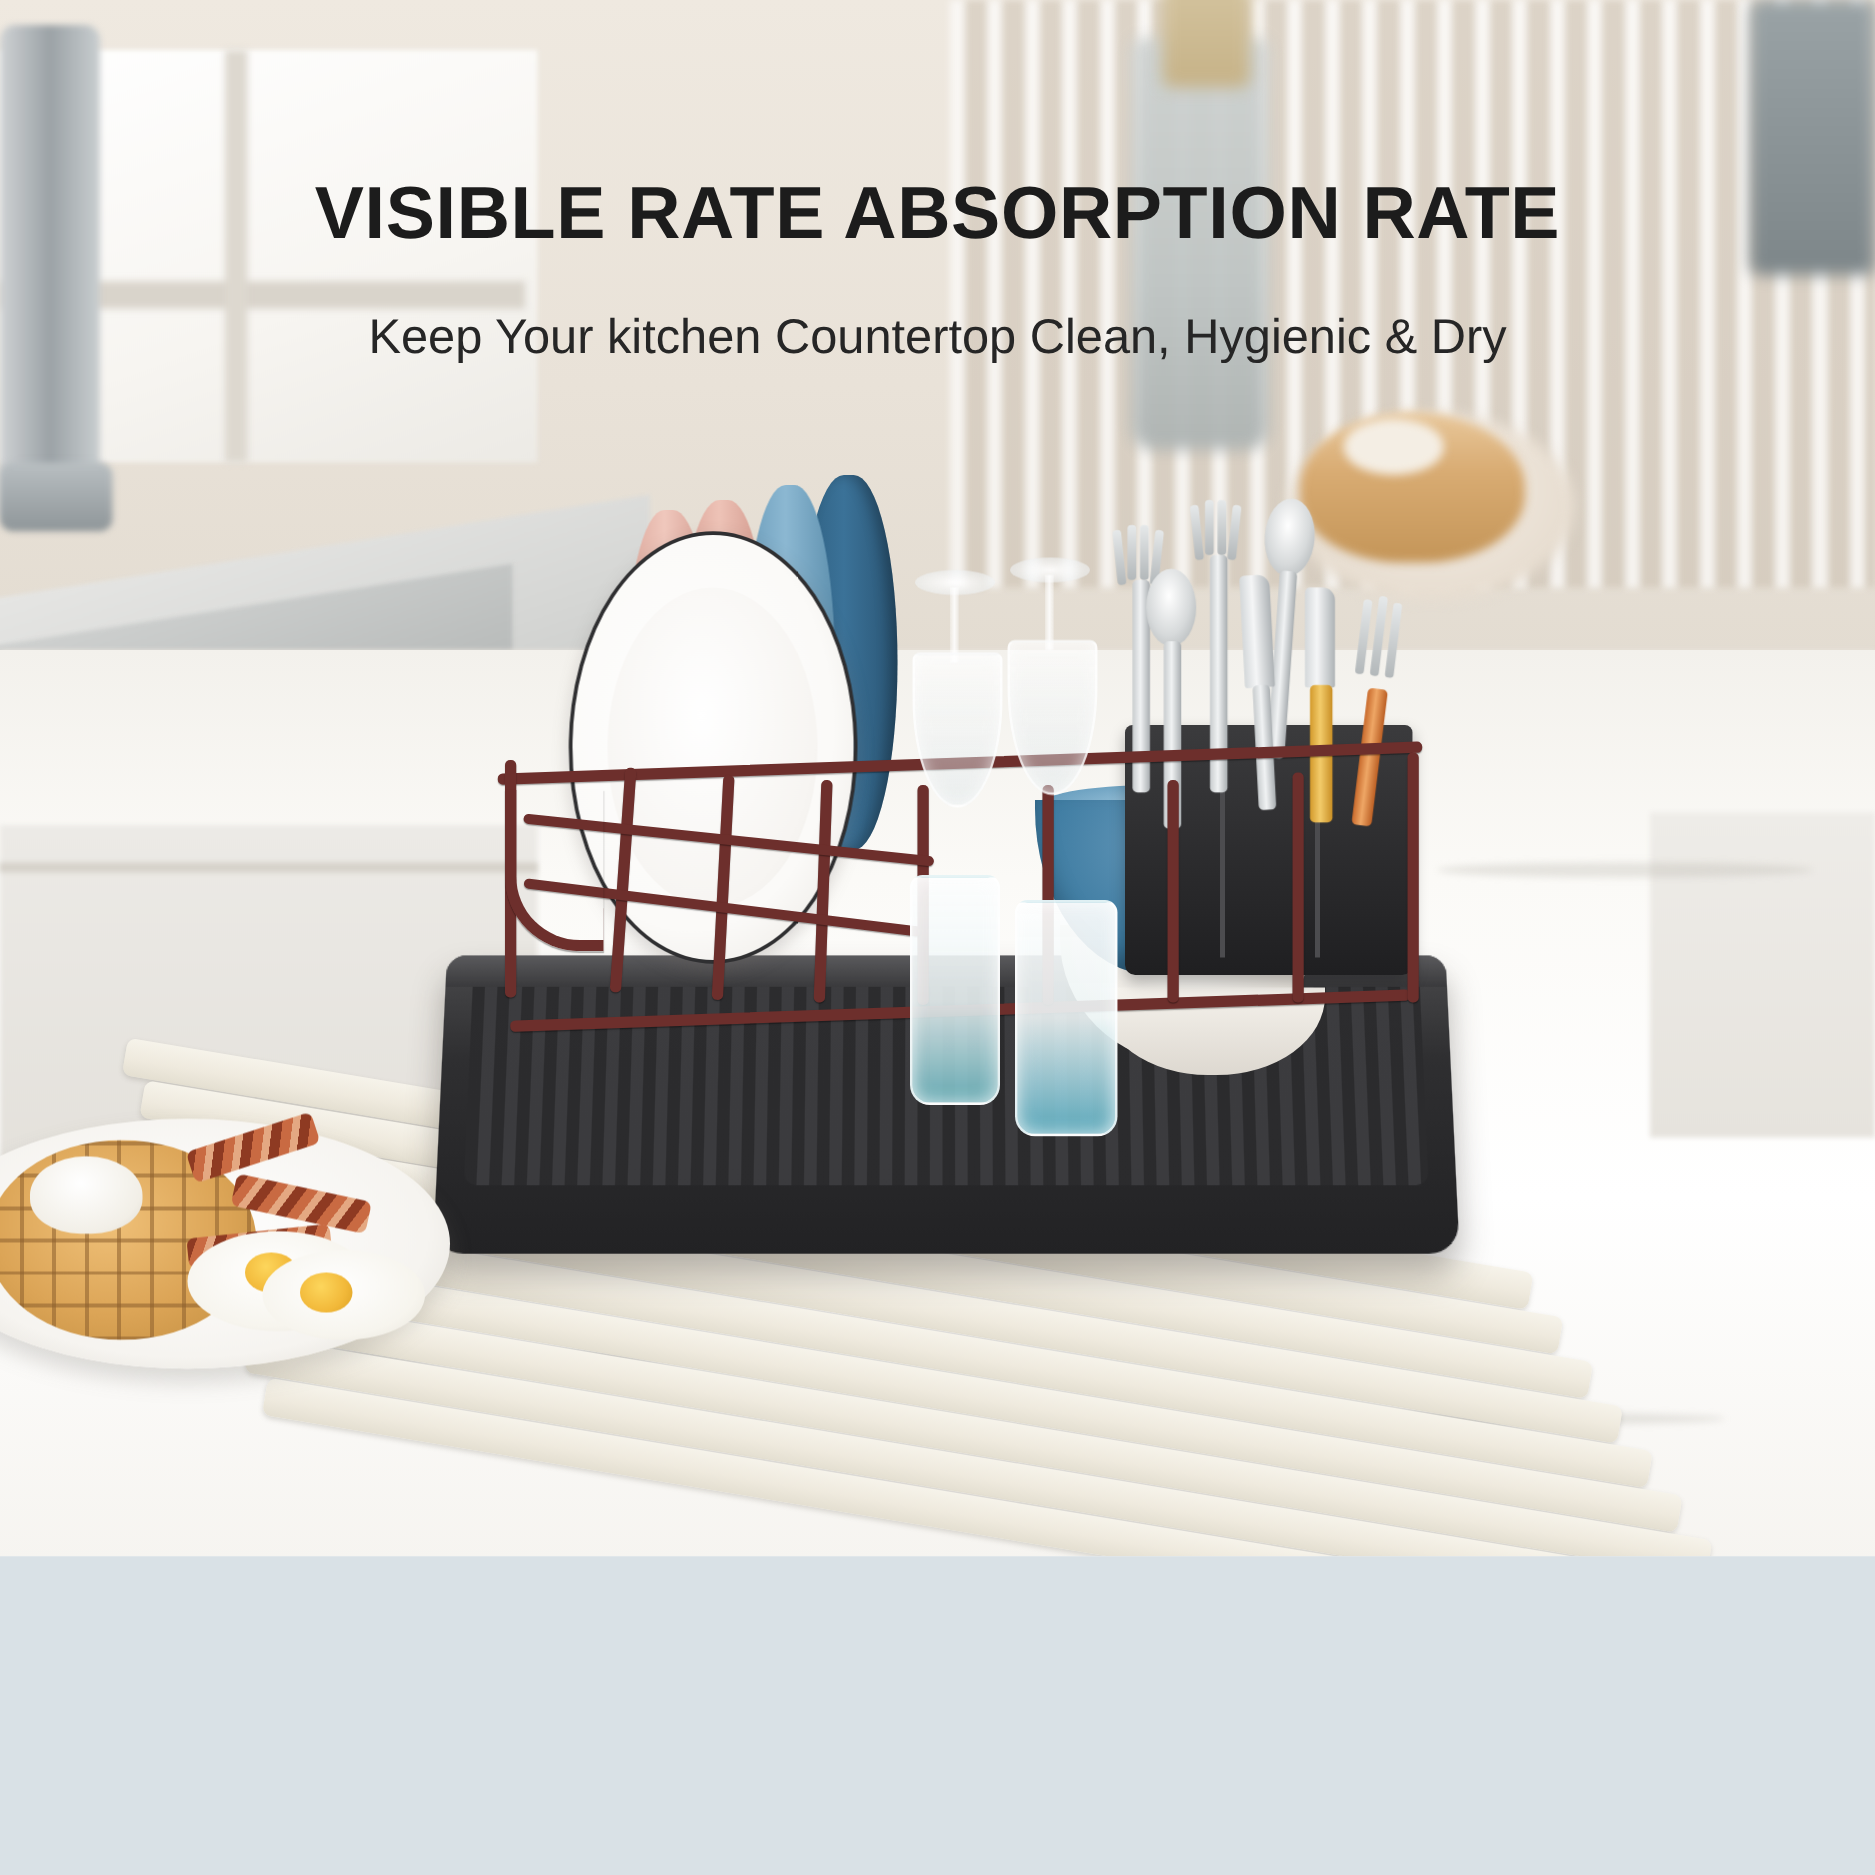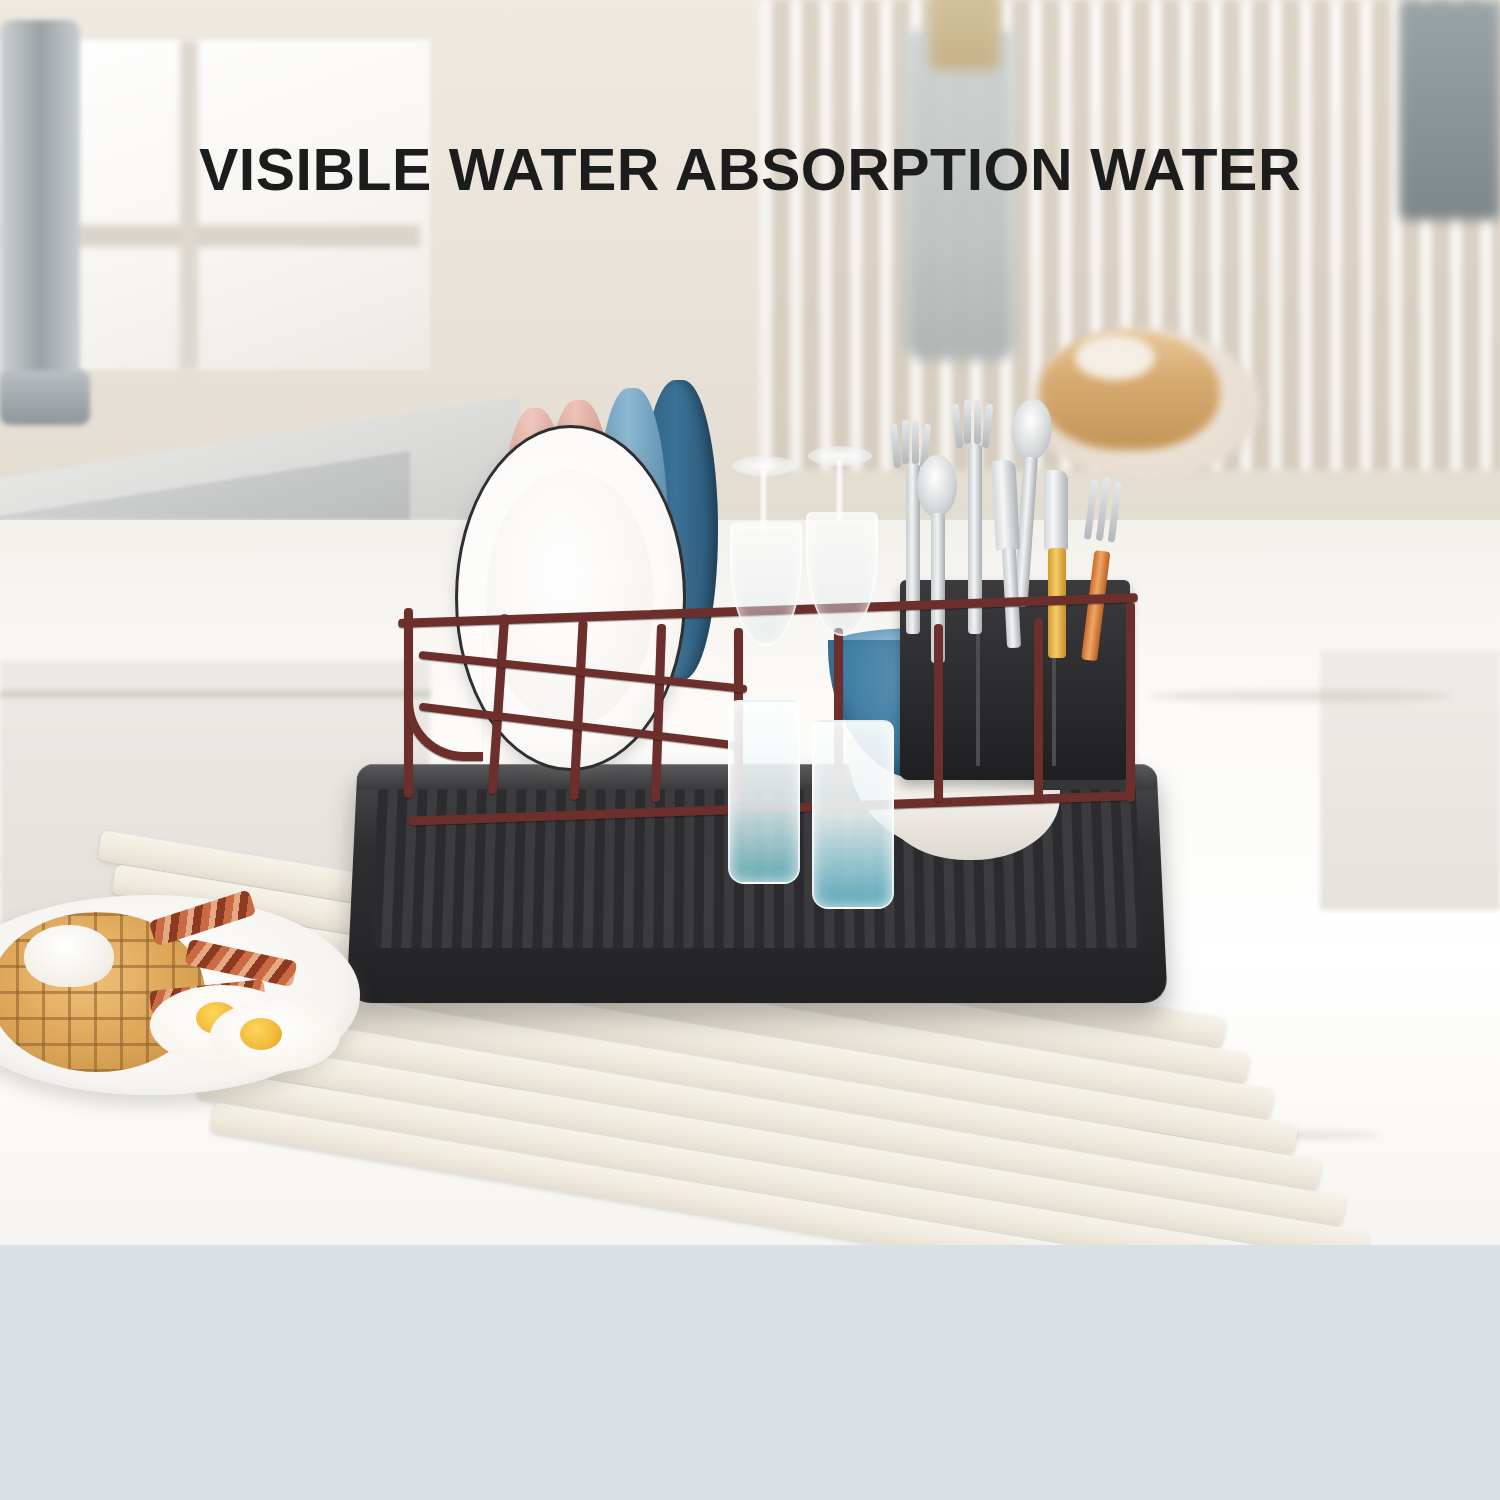--- a/index.html
+++ b/index.html
@@ -549,20 +549,21 @@
     <div class="waffle"></div>
     <div class="cream"></div>
     <div class="bacon" style="left:150px; top:905px; width:105px; height:26px; transform: rotate(-18deg);"></div>
     <div class="bacon" style="left:186px; top:950px; width:110px; height:26px; transform: rotate(12deg);"></div>
     <div class="bacon" style="left:150px; top:985px; width:115px; height:24px; transform: rotate(-6deg);"></div>
     <div class="egg" style="left:150px; top:985px; width:145px; height:80px;"></div>
     <div class="yolk" style="left:196px; top:1002px; width:42px; height:32px;"></div>
     <div class="egg" style="left:210px; top:1000px; width:130px; height:72px;"></div>
     <div class="yolk" style="left:240px; top:1018px; width:42px; height:32px;"></div>
 
-    <div class="title">VISIBLE WATER ABSORPTION WATER</div>
+    <div class="title">VISIBLE RATE ABSORPTION RATE</div>
+    <div class="subtitle">Keep Your kitchen Countertop Clean, Hygienic &amp; Dry</div>
   </div>
 
   <div class="bottom">
     
   </div>
 
 </div>
 
 </body></html>

